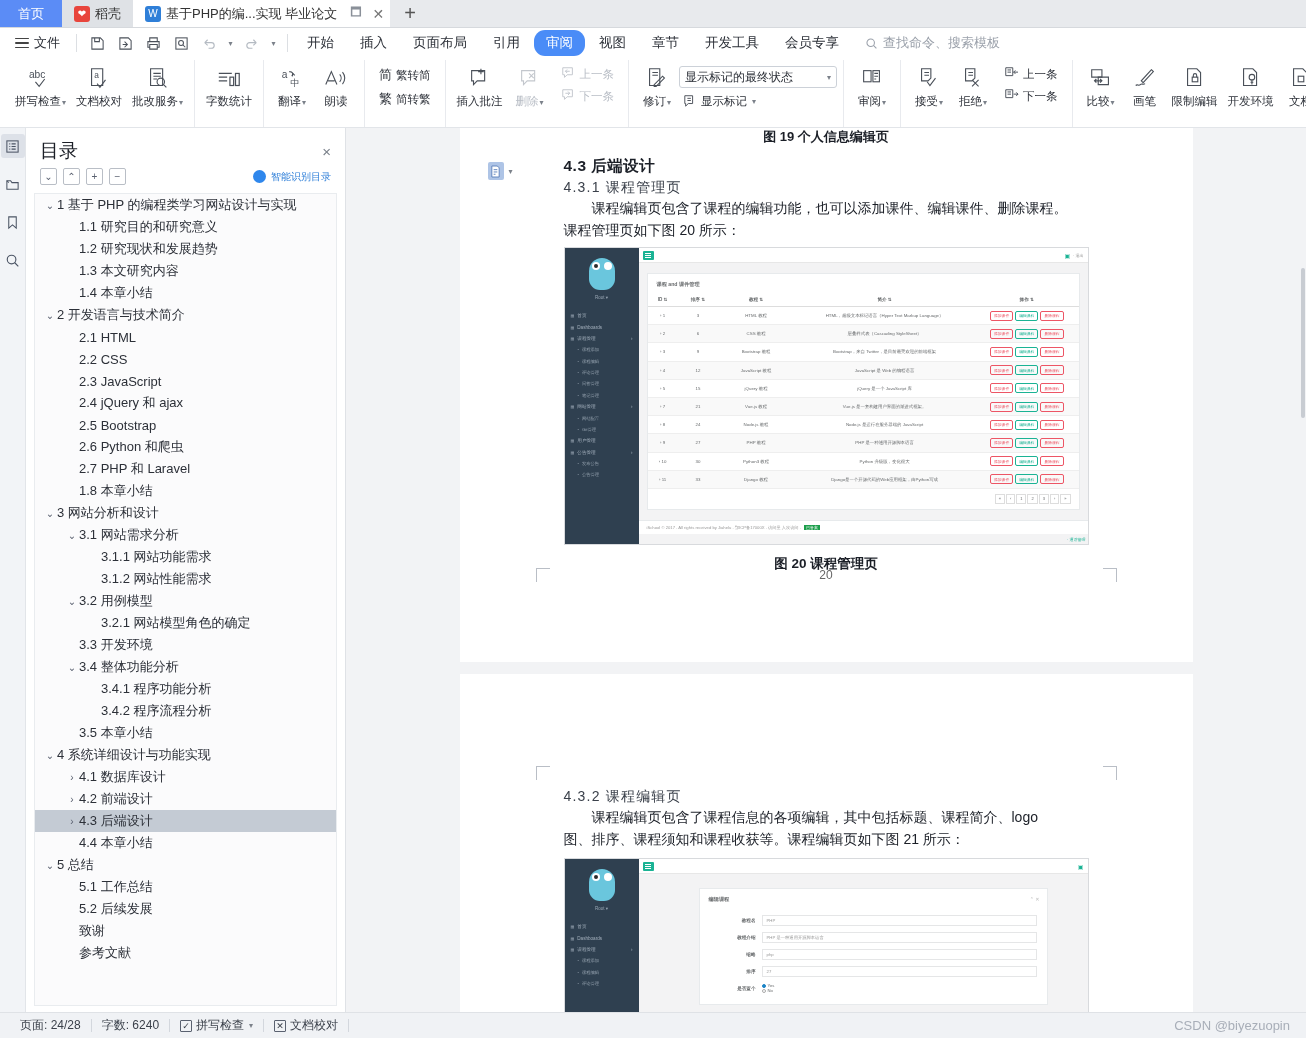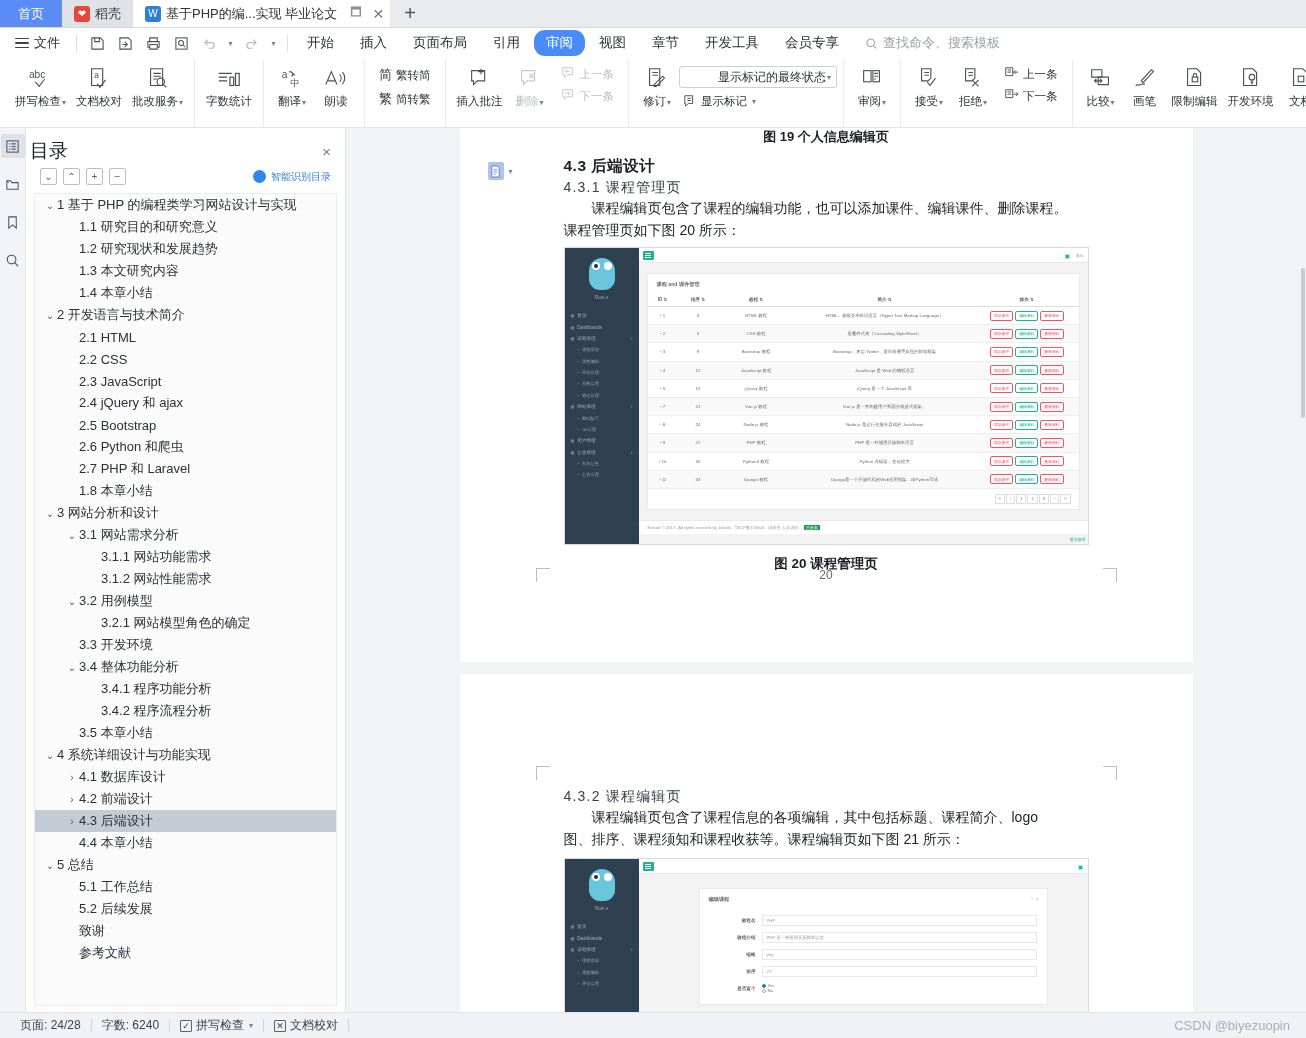--- a/index.html
+++ b/index.html
@@ -63,38 +63,38 @@
   .btn .lb { line-height: 13px; white-space: nowrap; }
   .btn.dis { color: #b9bec6; }
   .btn.dis .gl { color: #c3c7cd; }
   .stackcol { display: flex; flex-direction: column; justify-content: center; padding: 4px 4px 0 4px; gap: 2px; }
   .smallbtn { display: flex; align-items: center; gap: 4px; font-size: 11.5px; color: #2c3038;
               padding: 2px 4px; border-radius: 3px; cursor: pointer; white-space: nowrap; }
   .smallbtn.dis { color: #b9bec6; }
   .caret { font-size: 8px; color: #7b818a; margin-left: 1px;}
   .combo {
     width: 158px; height: 22px; border: 1px solid #ccd1d8; border-radius: 3px; background: #fff;
-    display: flex; align-items: center; justify-content: flex-end; padding: 0 5px;
+    display: flex; align-items: center; justify-content: space-between; padding: 0 5px;
     font-size: 12px; color: #2c3038; cursor: pointer;
   }
   .revgroup { display: flex; align-items: center; gap: 6px; padding-top: 6px;}
 
   
   #main { display: flex; height: calc(1038px - 28px - 30px - 70px - 26px); }
   #iconrail {
     width: 26px; background: #f2f4f7; border-right: 1px solid #e2e5e9;
     display: flex; flex-direction: column; align-items: center; padding-top: 6px; gap: 14px;
   }
   .railicon { width: 24px; height: 24px; display: flex; align-items: center; justify-content: center;
               color: #4b5464; cursor: pointer; border-radius: 3px; }
   .railicon.active { background: #dde1e8; }
 
   #navpane { width: 320px; background: #fff; border-right: 1px solid #dfe2e6;
              display: flex; flex-direction: column; }
-  .nav-head { display: flex; align-items: center; justify-content: space-between; padding: 10px 14px 2px 4px; }
+  .nav-head { display: flex; align-items: center; justify-content: space-between; padding: 10px 14px 2px 14px; }
   .nav-title { font-size: 19px; color: #1b1f27; }
   .nav-x { color: #7a808a; font-size: 15px; cursor: pointer; }
   .nav-tools { display: flex; align-items: center; justify-content: space-between; padding: 2px 14px 8px 14px; }
   .tools-l { display: flex; gap: 6px; }
   .tbtn { width: 17px; height: 17px; border: 1px solid #b9bec6; border-radius: 2px; color: #5a6170;
           font-size: 10px; display: flex; align-items: center; justify-content: center; cursor: pointer; }
   .smart { display: flex; align-items: center; gap: 5px; font-size: 10px; color: #2f7fd8; cursor: pointer; }
   .smart .dot { width: 13px; height: 13px; border-radius: 50%; background: #2f87ec; }
   .toc { flex: 1; overflow: hidden; border-top: 1px solid #e9ecef; background: #fbfbfc; margin: 0 8px 6px 8px;
          border: 1px solid #e9ecef; }

